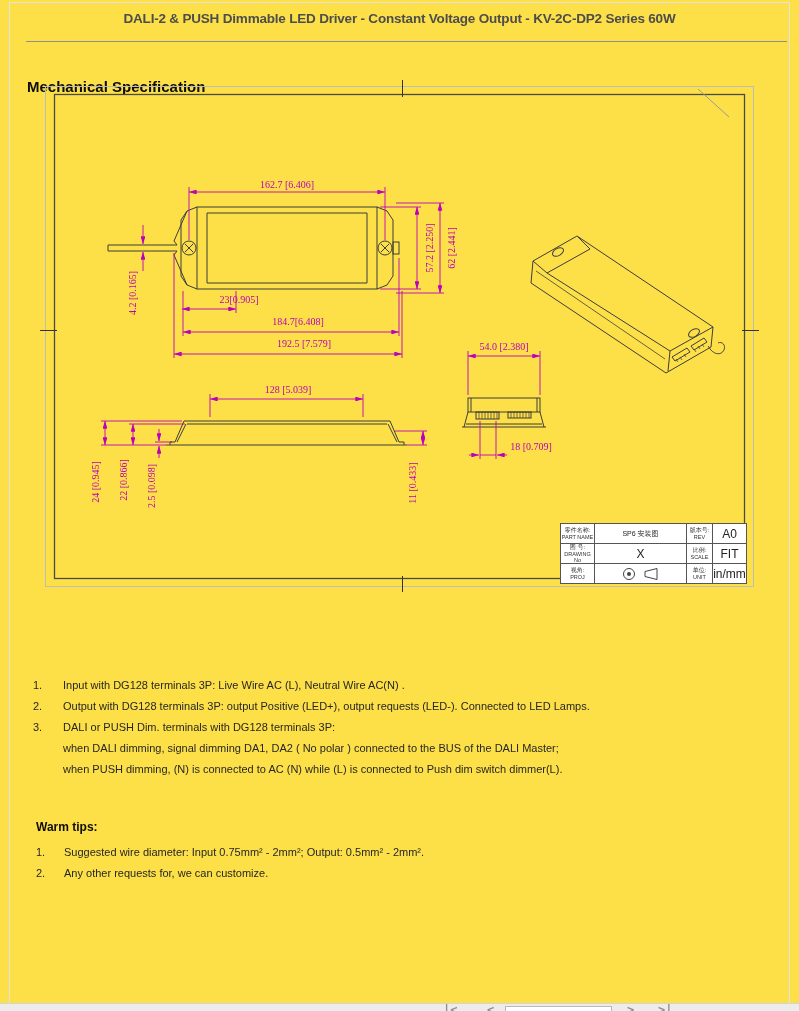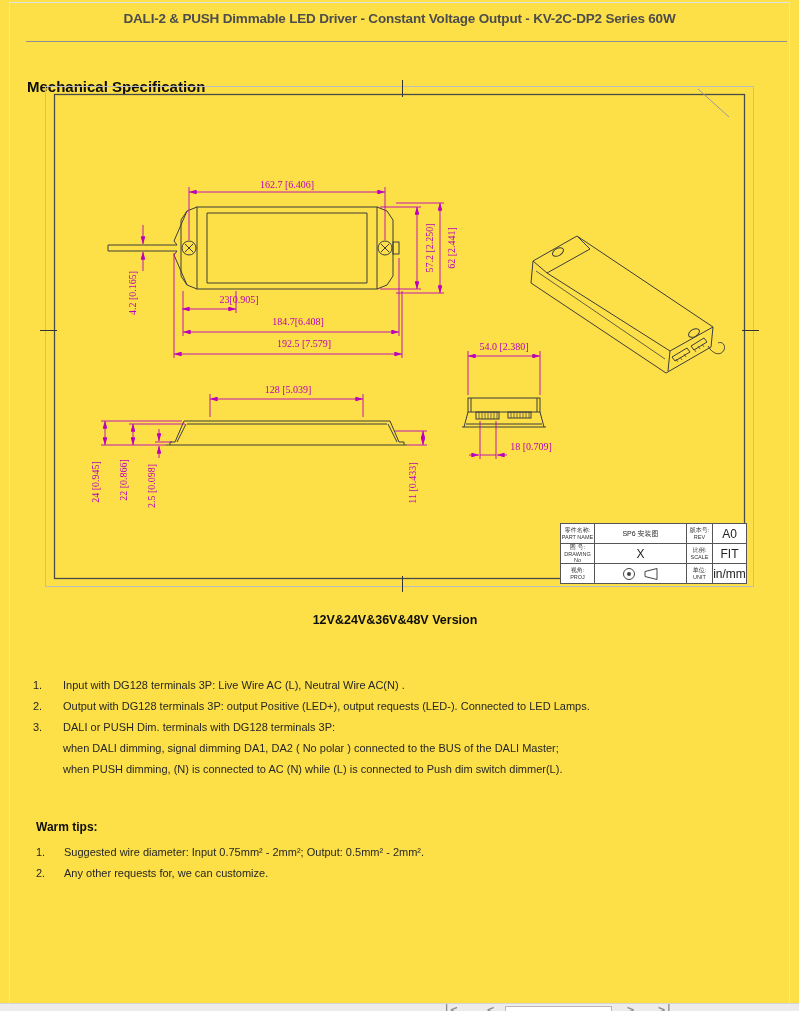--- a/index.html
+++ b/index.html
@@ -247,21 +247,20 @@
       </td>
       <td>
         <div class="cn">单位:</div>
         <div class="en">UNIT</div>
       </td>
       <td class="val">in/mm</td>
     </tr>
   </tbody>
     </table>
 
-  <div class="version-caption">12V&amp;24V&amp;36V&amp;48V Version</div>
 
   <div class="notes">
     <div class="note-row">
       <span class="note-num">1.</span>
       <span>Input with DG128 terminals 3P: Live Wire AC (L), Neutral Wire AC(N) .</span>
     </div>
     <div class="note-row">
       <span class="note-num">2.</span>
       <span>Output with DG128 terminals 3P: output Positive (LED+), output requests (LED-). Connected to LED Lamps.</span>
     </div>

